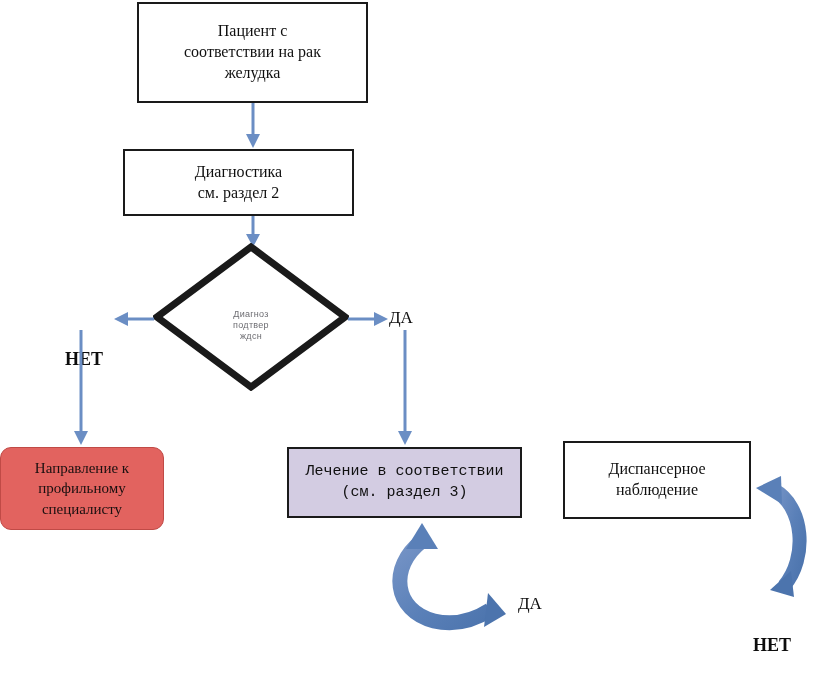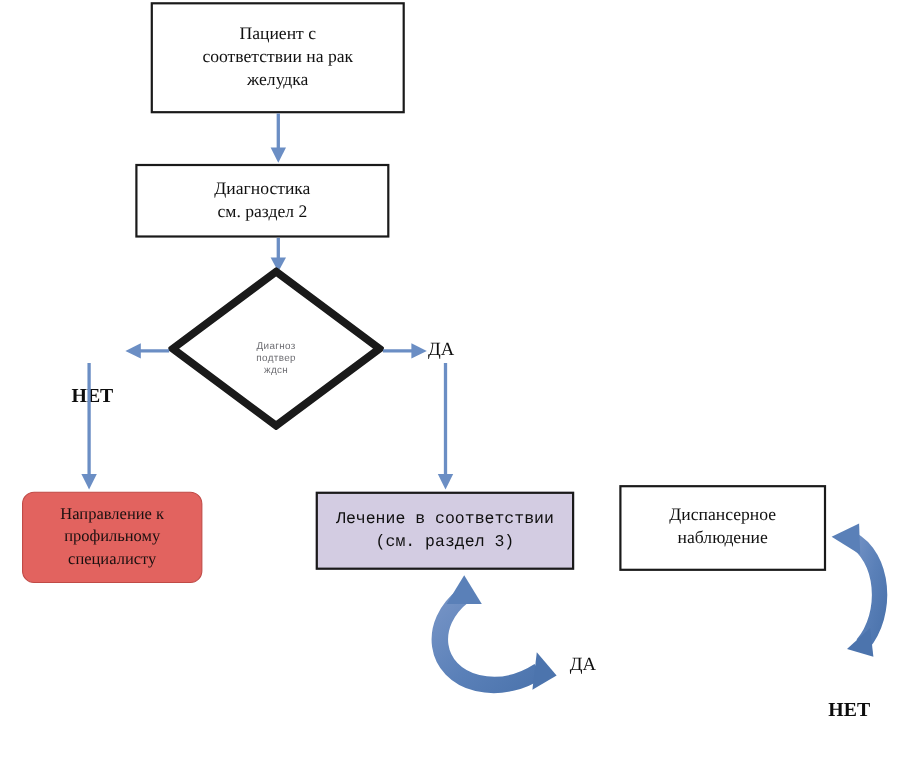--- a/index.html
+++ b/index.html
@@ -153,21 +153,21 @@
     </svg>
   </div>
 
   <div class="conn" style="left:392px; top:330px;">
     <svg width="26" height="116" viewBox="0 0 26 116">
       <line x1="13" y1="0" x2="13" y2="103" stroke="#6b8ec4" stroke-width="3"></line>
       <polygon points="13,115 6,101 20,101" fill="#6b8ec4"></polygon>
     </svg>
   </div>
 
-  <div class="node box-red" style="left:20px; top:447px; width:164px; height:83px;">
+  <div class="node box-red" style="left:0; top:447px; width:164px; height:83px;">
     <div>
       <div>Направление к</div>
       <div>профильному</div>
       <div>специалисту</div>
     </div>
   </div>
 
   <div class="node box-purple" style="left:287px; top:447px; width:235px; height:71px;">
     <div>
       <div>Лечение в соответствии</div>

